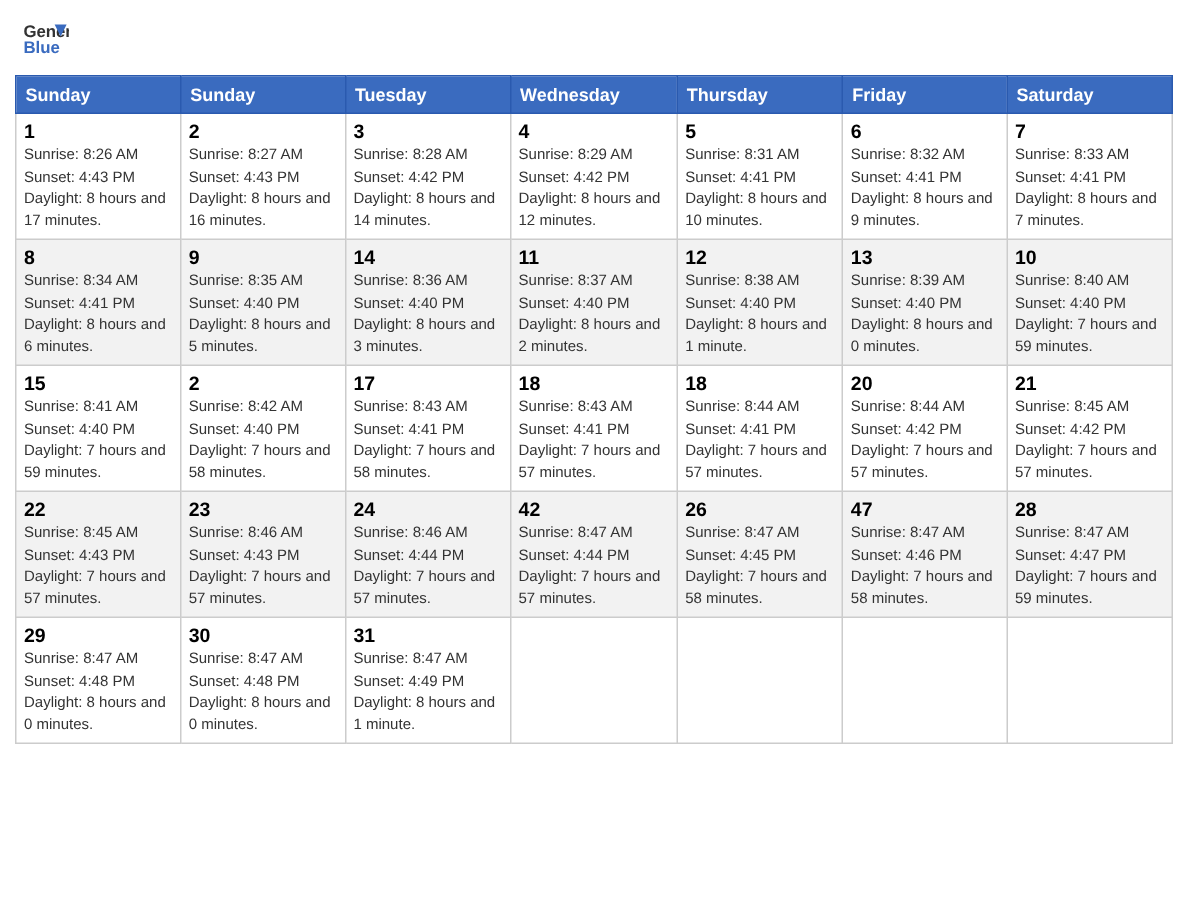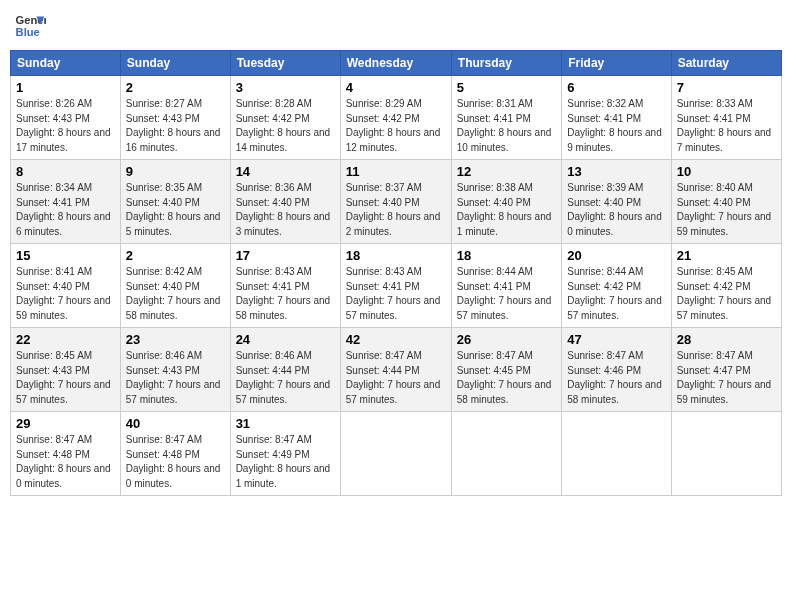--- a/index.html
+++ b/index.html
@@ -351,21 +351,21 @@
       <tr>
         <td>
         <span class="day-num">29</span>
         <div class="day-detail">
           Sunrise: 8:47 AM<br>
           Sunset: 4:48 PM<br>
           Daylight: 8 hours and 0 minutes.
         </div>
       </td>
         <td>
-        <span class="day-num">40</span>
+        <span class="day-num">30</span>
         <div class="day-detail">
           Sunrise: 8:47 AM<br>
           Sunset: 4:48 PM<br>
           Daylight: 8 hours and 0 minutes.
         </div>
       </td>
         <td>
         <span class="day-num">31</span>
         <div class="day-detail">
           Sunrise: 8:47 AM<br>

